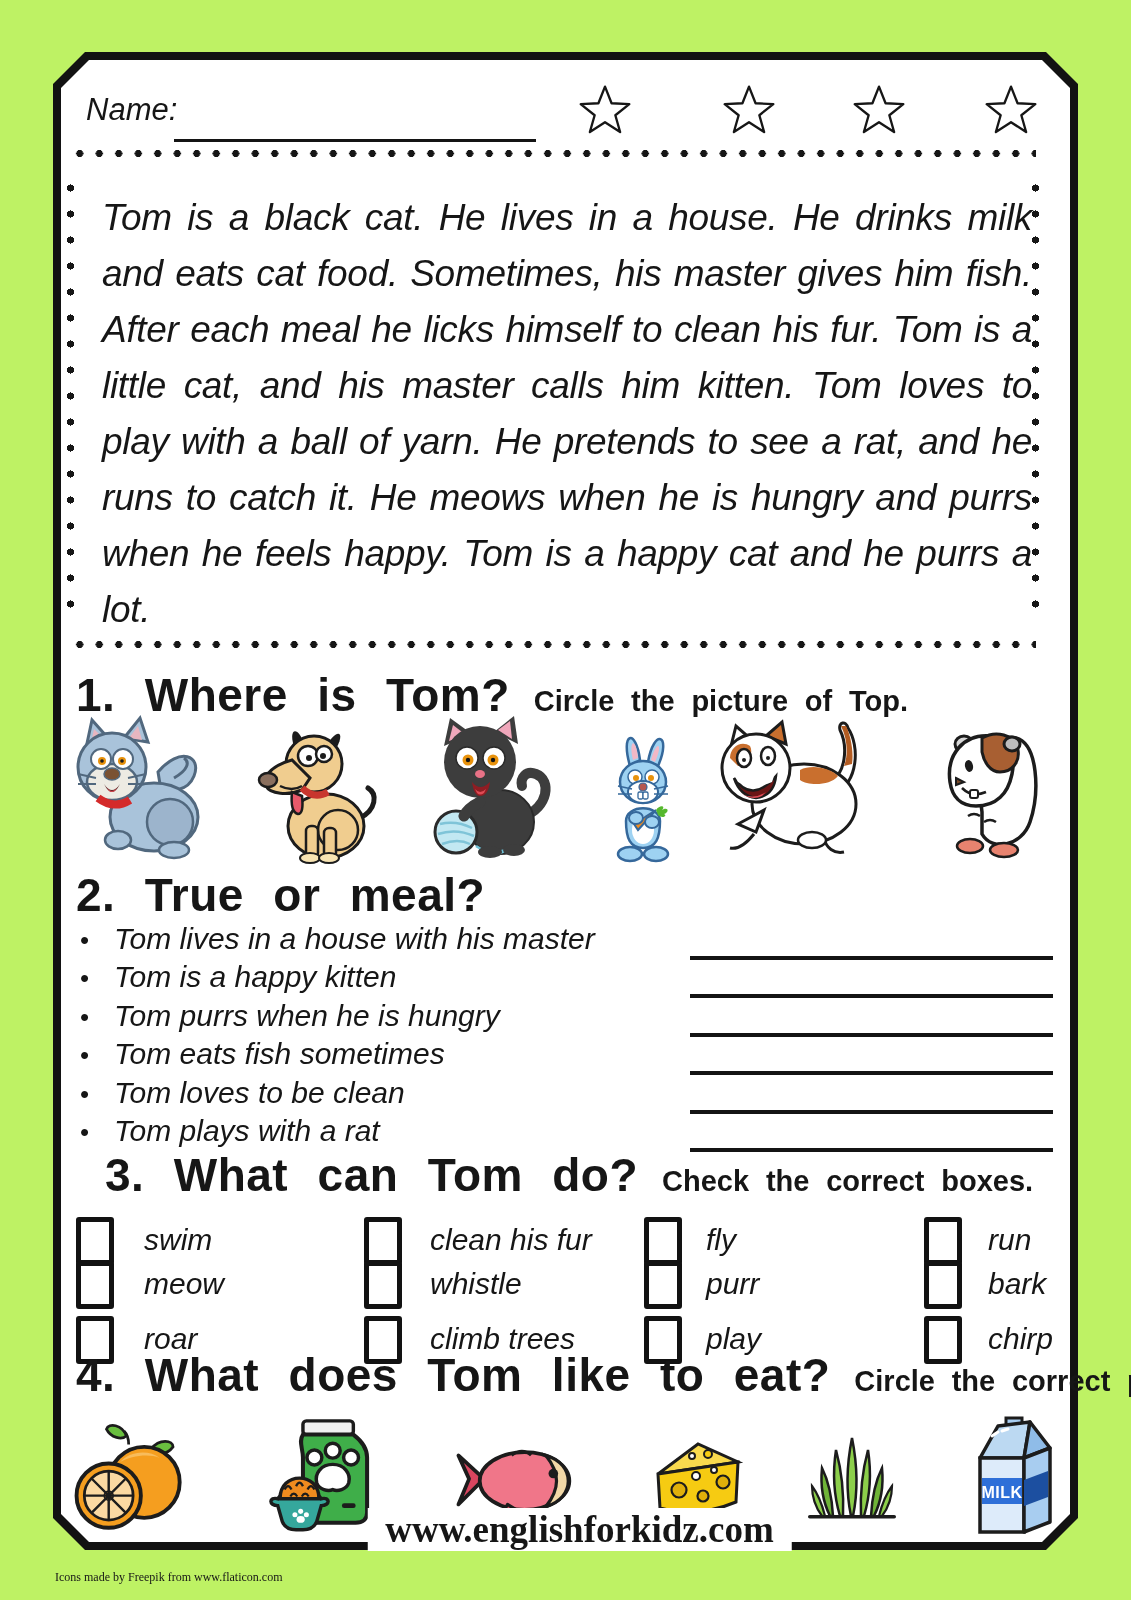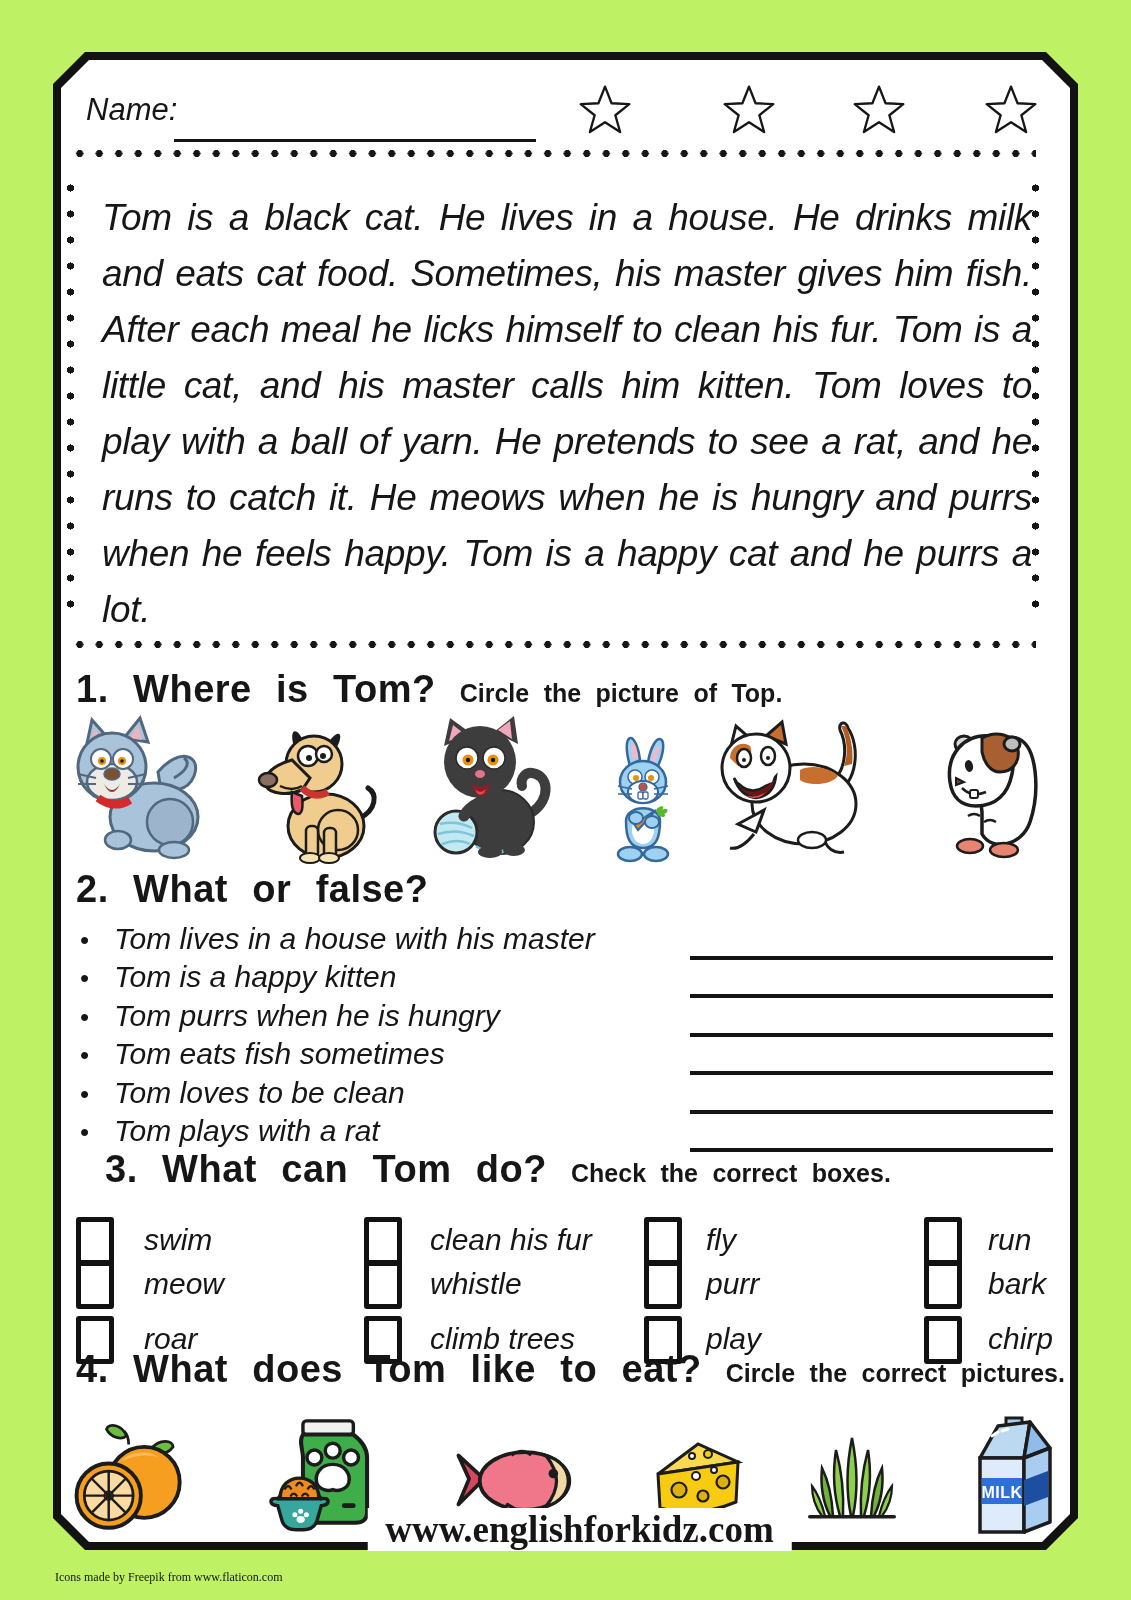--- a/index.html
+++ b/index.html
@@ -23,22 +23,22 @@
           background-size:19.5px 9px;background-repeat:repeat-x;}
   .dots-top{top:0;} .dots-bottom{bottom:0;}
   .dots-v{position:absolute;top:26px;bottom:26px;width:9px;
           background-image:radial-gradient(circle 3.6px at center,#161616 97%,transparent 100%);
           background-size:9px 26px;background-repeat:repeat-y;}
   .dots-left{left:2px;} .dots-right{right:2px;}
   .passage{position:absolute;left:90px;top:178px;width:930px;font-size:37px;line-height:56px;
            font-style:italic;letter-spacing:-0.3px;text-align:justify;margin:12px;}
   
   .q-head{position:absolute;display:flex;align-items:baseline;gap:24px;white-space:nowrap;}
-  .q-title{font-size:38px;font-weight:700;word-spacing:0.35em;letter-spacing:0.5px;}
-  .q-instr{font-size:25px;font-weight:700;word-spacing:0.3em;text-align:center;}
+  .q-title{font-size:46px;font-weight:700;word-spacing:0.35em;letter-spacing:0.5px;}
+  .q-instr{font-size:29px;font-weight:700;word-spacing:0.3em;text-align:center;}
   .q1-head{left:76px;top:668px;}
   .q2-head{left:76px;top:868px;}
   .q3-head{left:76px;top:1148px;margin-left:29px;}
   .q4-head{left:76px;top:1348px;}
   
   .pic{position:absolute;}
   .pic-cat-grey{left:62px;top:712px;width:148px;height:150px;}
   .pic-dog{left:240px;top:722px;width:148px;height:142px;}
   .pic-cat-black{left:420px;top:716px;width:142px;height:148px;}
   .pic-rabbit{left:596px;top:726px;width:94px;height:140px;}
@@ -237,21 +237,21 @@
     <ellipse cx="57" cy="44" rx="4" ry="6" fill="#1c1c1c" transform="rotate(-12 57 44)"></ellipse>
     <path d="M44 56 L52 60 L44 63 Z" fill="#7a4a28" stroke="#1c1c1c" stroke-width="2"></path>
     <path d="M50 66 Q60 76 74 70" fill="none" stroke="#1c1c1c" stroke-width="2.5"></path>
     <rect x="58" y="68" width="8" height="8" rx="2" fill="#fff" stroke="#1c1c1c" stroke-width="2"></rect>
     <path d="M56 94 Q62 90 68 94 M72 100 Q78 96 84 100" fill="none" stroke="#1c1c1c" stroke-width="2.5"></path>
     <ellipse cx="58" cy="124" rx="13" ry="7" fill="#e8836f" stroke="#1c1c1c" stroke-width="2.5"></ellipse>
     <ellipse cx="92" cy="128" rx="14" ry="7" fill="#e8836f" stroke="#1c1c1c" stroke-width="2.5"></ellipse>
   </svg>
 
   <div class="q-head q2-head">
-    <span class="q-title"><span>2.</span> <span>What or false?</span></span>
+    <span class="q-title"><span>2.</span> <span>True or meal?</span></span>
   </div>
   <div class="tf-list">
     <div class="tf-item">
         <span class="tf-bullet">•</span>
         <span>Tom lives in a house with his master</span>
       </div>
     <div class="tf-item">
         <span class="tf-bullet">•</span>
         <span>Tom is a happy kitten</span>
       </div>

